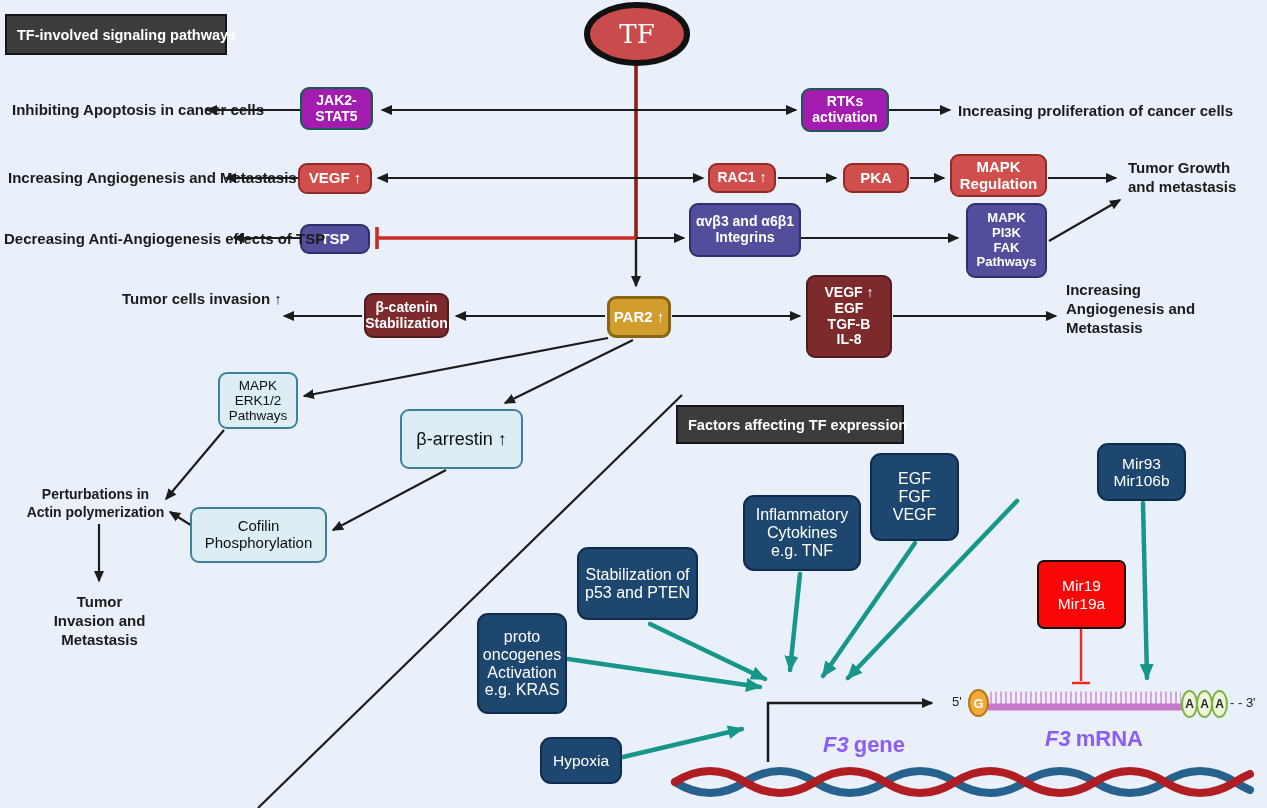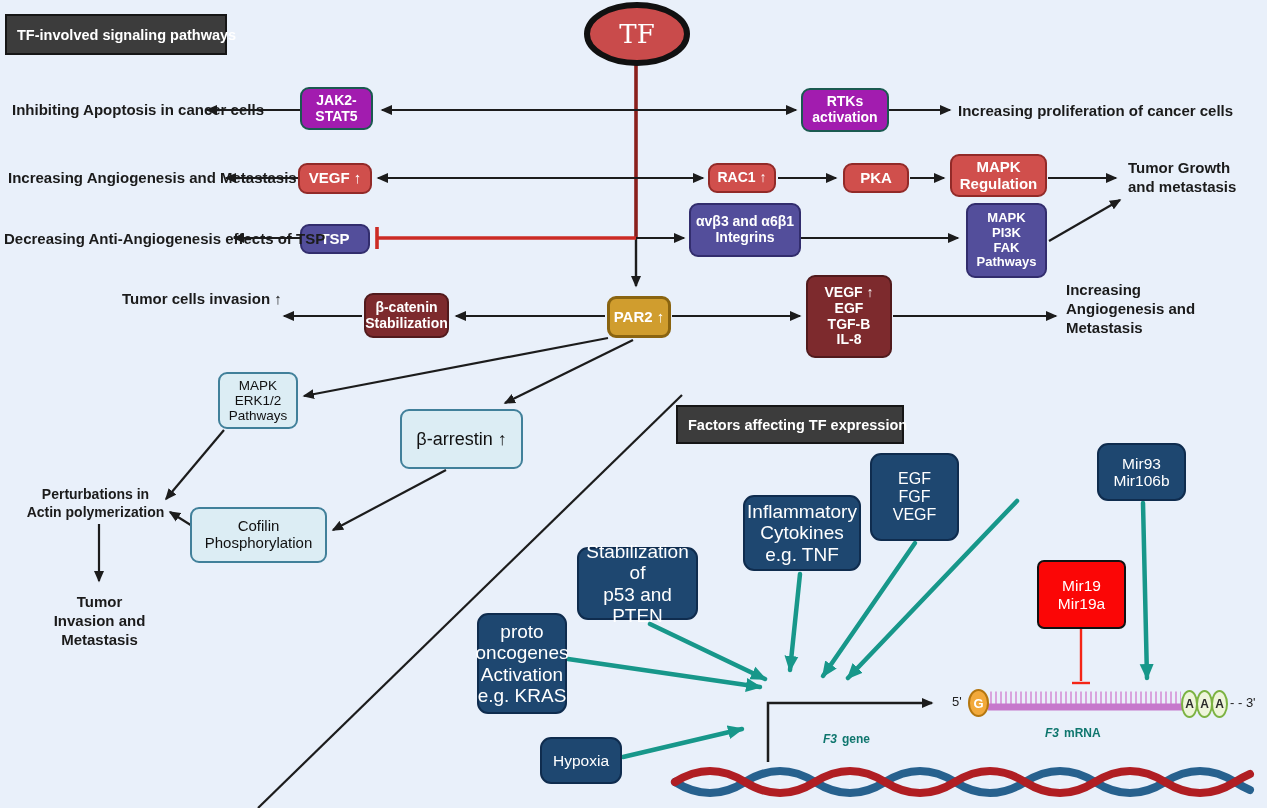--- a/index.html
+++ b/index.html
@@ -6,32 +6,32 @@
   #canvas{position:relative;width:1267px;height:808px;background:#e9f0fa;overflow:hidden;
           font-family:"Liberation Sans",sans-serif;}
   .box{position:absolute;box-sizing:border-box;display:flex;align-items:center;justify-content:center;
        text-align:center;white-space:pre-line;font-weight:bold;line-height:1.12;border-radius:9px;}
   .teal{background:#a21caf;border:2.5px solid #1b5a50;color:#fff;font-size:14px;}
   .red{background:#d04f4c;border:2.5px solid #922a28;color:#fff;font-size:15px;}
   .purple{background:#534e9b;border:2.5px solid #322d6d;color:#fff;font-size:14px;}
   .maroon{background:#7d2a2d;border:2.5px solid #511a1c;color:#fff;font-size:14px;}
   .gold{background:#d09d2e;border:3px solid #8a6410;color:#fff;font-size:15px;}
   .cyan{background:#dcedf4;border:2px solid #41809a;color:#111;font-weight:normal;font-size:14px;}
-  .navy{background:#1e4770;border:2.5px solid #0f2c4e;color:#fff;font-weight:normal;font-size:19px;border-radius:11px;}
+  .navy{background:#1e4770;border:2.5px solid #0f2c4e;color:#fff;font-weight:normal;font-size:16px;border-radius:11px;}
   .alert{background:#fb0606;border:2.5px solid #111;color:#fff;font-weight:normal;font-size:15.5px;border-radius:7px;}
   .seclabel{position:absolute;box-sizing:border-box;display:flex;align-items:center;padding:0 10px;
        background:#3c3c3c;border:2.5px solid #161616;color:#fff;font-weight:bold;font-size:14.5px;white-space:nowrap;}
   .lbl{position:absolute;color:#1b1b1b;font-weight:bold;font-size:15px;white-space:pre-line;line-height:1.25;}
   .it{font-style:italic;}
   .word{margin-left:5px;}
   svg{position:absolute;left:0;top:0;}
   .oval{position:absolute;box-sizing:border-box;display:flex;align-items:center;justify-content:center;border-radius:50%;}
   .gcap{background:#f2a93b;border:2px solid #b5770f;color:#fff;font-weight:bold;font-size:13px;}
   .acap{background:#eef5da;border:2px solid #7cb342;color:#2a2a2a;font-weight:bold;font-size:12px;}
-  .genlbl{position:absolute;color:#0f766e;font-weight:bold;font-size:12px;white-space:nowrap;}
+  .genlbl{position:absolute;color:#8b5cf6;font-weight:bold;font-size:22px;white-space:nowrap;}
   .small{font-weight:normal;font-size:13px;color:#222;}
 </style>
 </head>
 <body>
 
 <div id="canvas">
 
   <svg width="1267" height="808">
     <defs>
       <marker id="ab" markerUnits="userSpaceOnUse" markerWidth="12" markerHeight="11" refX="10" refY="5.5" orient="auto">

